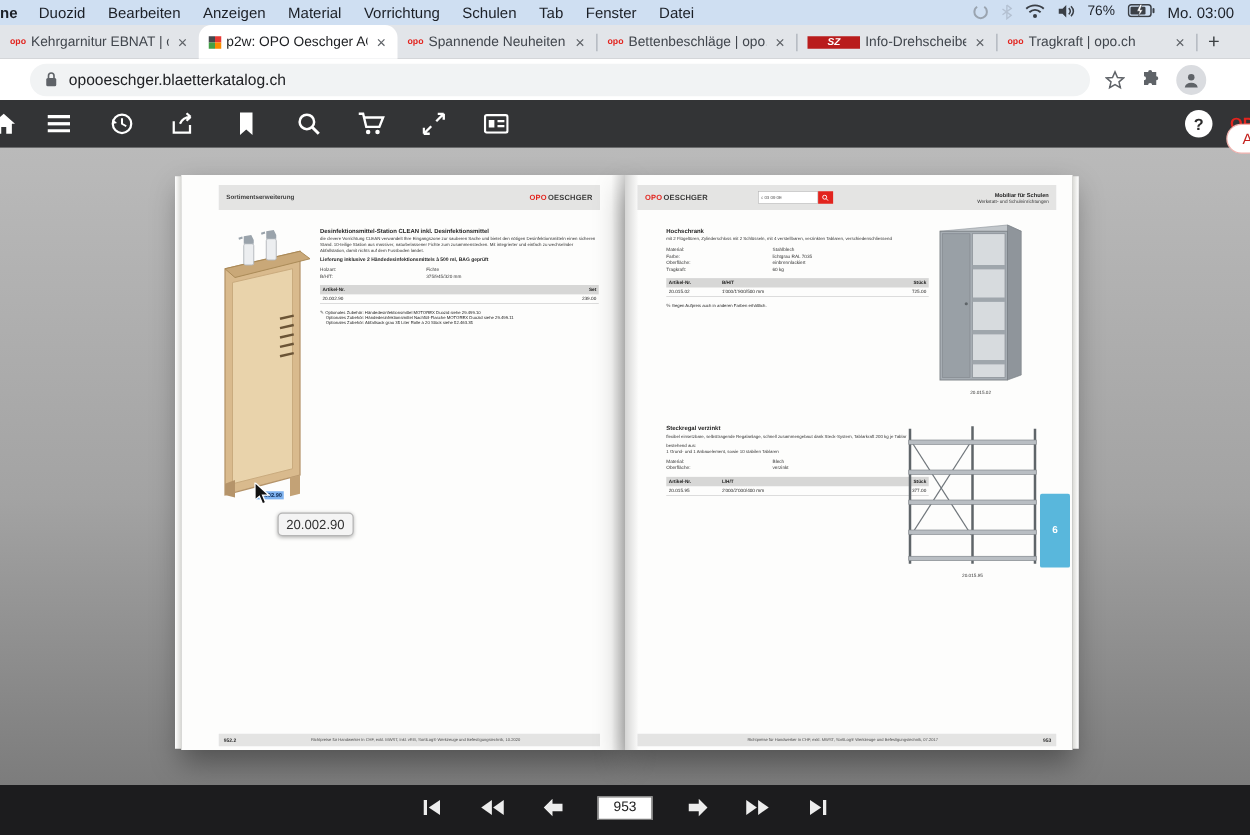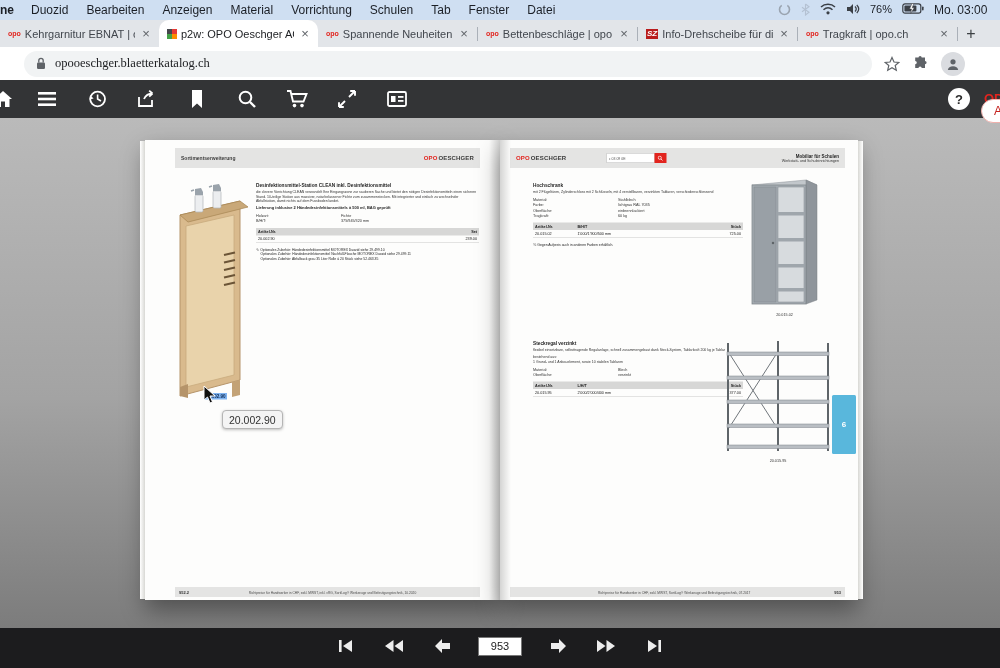--- a/index.html
+++ b/index.html
@@ -15,30 +15,30 @@
   .menubar .pct { font-size:11px; }
   .menubar .clock { font-size:12px; white-space:nowrap; overflow:hidden; width:66px; }
 
   
   .tabstrip { position:absolute; left:0; top:20px; width:1000px; height:27px; background:#e2e5e9; display:flex; align-items:flex-end; z-index:49; }
   .tab { width:159px; height:27px; display:flex; align-items:center; padding:0 6px 0 8px; font-size:11px; color:#41464d; position:relative; }
   .tab.active { background:#fff; border-radius:10px 10px 0 0; color:#1c1e21; }
   .tab .tlabel { flex:1; white-space:nowrap; overflow:hidden; margin:0 4px; }
   .tab .tclose { color:#5f6368; font-size:13px; width:14px; text-align:center; flex:0 0 auto; }
   .fav-opo { font-size:7px; font-weight:bold; color:#e2241e; letter-spacing:0; flex:0 0 auto; }
-  .fav-sz { font-size:8px; font-weight:bold; color:#fff; background:#b91c1c; padding:0 1px; flex:0 0 auto; line-height:10px;font-style:italic; }
+  .fav-sz { font-size:8px; font-weight:bold; color:#fff; background:#b91c1c; padding:0 16px; flex:0 0 auto; line-height:10px;font-style:italic; }
   .fav-grid { width:10px; height:10px; display:grid; grid-template-columns:5px 5px; grid-template-rows:5px 5px; flex:0 0 auto; }
   .fav-grid i:nth-child(1){background:#44474c;} .fav-grid i:nth-child(2){background:#e53935;}
   .fav-grid i:nth-child(3){background:#43a047;} .fav-grid i:nth-child(4){background:#fb8c00;}
   .tabdiv { width:1px; height:14px; background:#aab0b8; align-self:center; }
   .newtab { width:26px; height:27px; display:flex; align-items:center; justify-content:center; color:#3c4043; font-size:16px; }
 
   
   .addressrow { position:absolute; left:0; top:47px; width:1000px; height:33px; background:#fff; display:flex; align-items:center; z-index:48; }
-  .omnibox { margin-left:24px; width:848px; height:26px; background:#f1f3f4; border-radius:13px; display:flex; align-items:center; padding:0 12px; font-size:12.5px;font-family:Liberation Serif, serif; }
+  .omnibox { margin-left:24px; width:848px; height:26px; background:#f1f3f4; border-radius:13px; display:flex; align-items:center; padding:0 12px; font-size:12.5px; }
   .omnibox .lock { margin-right:9px; display:flex; }
   .url-domain { color:#202124; }
   .url-path { color:#5f6368; }
   .addr-ic { margin-left:12px; display:flex; align-items:center; }
   .avatar-c { width:24px; height:24px; border-radius:50%; background:#dadce0; display:flex; align-items:center; justify-content:center; }
   .update-pill { position:absolute; left:981px; top:52px; height:24px; width:70px; border:1px solid #efb0ac; border-radius:12px; background:#fff; color:#c5221f; font-size:12px; display:flex; align-items:center; padding-left:12px; }
 
   
   .vtoolbar { position:absolute; left:0; top:80px; width:1000px; height:38px; background:#333436; z-index:47; }
   .vt-ic { position:absolute; top:7px; width:24px; height:24px; display:flex; align-items:center; justify-content:center; color:#fff; }

